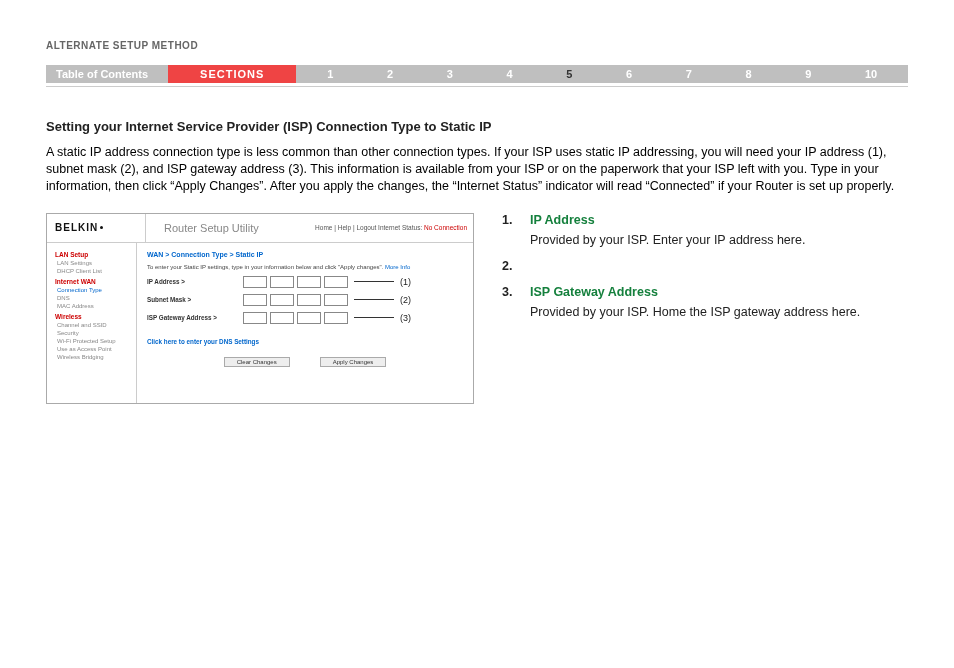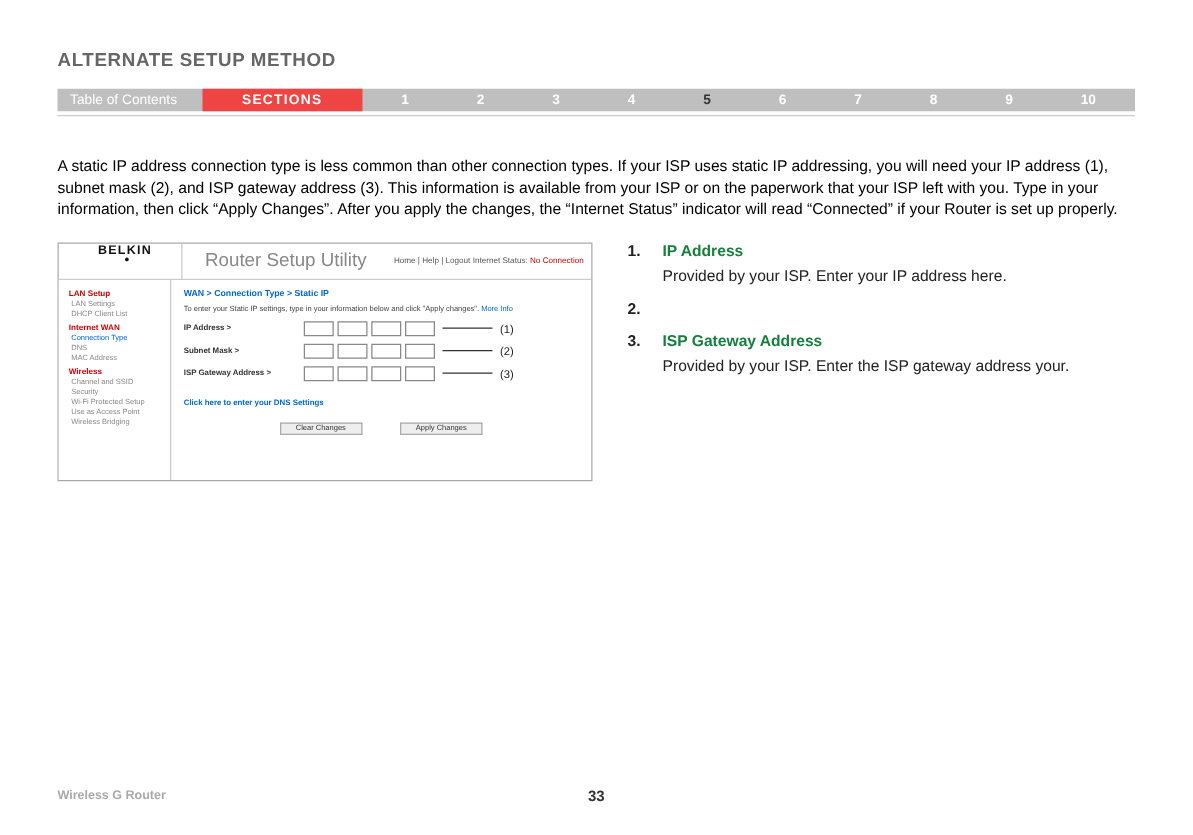--- a/index.html
+++ b/index.html
@@ -13,37 +13,37 @@
     overflow: hidden;
   }
   .page {
     padding: 40px 46px 20px 46px;
     box-sizing: border-box;
     width: 954px;
     height: 668px;
     position: relative;
   }
   .page-title {
-    font-size: 15px;
+    font-size: 10px;
     font-weight: bold;
     letter-spacing: 0.5px;
     color: #666;
     margin-bottom: 14px;
   }
   .nav-bar {
     display: flex;
     align-items: center;
     height: 18px;
     width: 100%;
     background: #bfbfbf;
     font-size: 11px;
     color: #fff;
   }
   .nav-toc {
-    font-weight: normal;
+    font-weight: bold;
     padding: 0 20px 0 10px;
     white-space: nowrap;
   }
   .nav-sections {
     font-weight: bold;
     background: #ef4444;
     padding: 3px 32px;
     letter-spacing: 1px;
   }
   .nav-numbers {
@@ -121,21 +121,20 @@
     height: 28px;
     border-bottom: 1px solid #ccc;
   }
   .brand-cell {
     width: 90px;
     padding-left: 8px;
     display: flex;
     align-items: center;
     border-right: 1px solid #ccc;
     height: 28px;
-    flex-direction: column;
   }
   .brand {
     font-weight: 900;
     letter-spacing: 1px;
     font-size: 10px;
     color: #111;
   }
   .brand-dot {
     width: 3px;
     height: 3px;
@@ -143,21 +142,21 @@
     border-radius: 50%;
     display: inline-block;
     margin-left: 2px;
     vertical-align: baseline;
   }
   .router-title {
     flex: 1;
     text-align: left;
     padding-left: 18px;
     color: #888;
-    font-size: 15px;
+    font-size: 11px;
   }
   .router-links {
     padding-right: 6px;
     font-size: 6.5px;
     color: #555;
     white-space: nowrap;
   }
   .router-links .no-conn {
     color: #c00;
   }
@@ -302,20 +301,21 @@
       <span class="nav-num active">5</span>
       <span class="nav-num">6</span>
       <span class="nav-num">7</span>
       <span class="nav-num">8</span>
       <span class="nav-num">9</span>
       <span class="nav-num">10</span>
     </span>
   </div>
   <div class="rule"></div>
 
+  <div class="section-title">Setting your Internet Service Provider (ISP) Connection Type to Static IP</div>
   <div class="body-text">A static IP address connection type is less common than other connection types. If your ISP uses static IP addressing, you will need your IP address (1), subnet mask (2), and ISP gateway address (3). This information is available from your ISP or on the paperwork that your ISP left with you. Type in your information, then click “Apply Changes”. After you apply the changes, the “Internet Status” indicator will read “Connected” if your Router is set up properly.</div>
 
   <div class="content-row">
 
     <div class="left-col">
       <div class="router-ui">
         <div class="router-header">
           <div class="brand-cell">
             <span class="brand">BELKIN</span>
               <span class="brand-dot"></span>
@@ -406,25 +406,21 @@
       </div>
       <div class="list-row">
         <div class="list-num">2.</div>
         <div class="list-body">
         </div>
       </div>
       <div class="list-row">
         <div class="list-num">3.</div>
         <div class="list-body">
           <div class="list-heading">ISP Gateway Address</div>
-          <div class="list-desc">Provided by your ISP. Enter the ISP gateway address your.</div>
+          <div class="list-desc">Provided by your ISP. Home the ISP gateway address here.</div>
         </div>
       </div>
     </div>
 
   </div>
 
-  <div class="footer">
-    <span class="footer-product">Wireless G Router</span>
-    <span class="footer-page">33</span>
-  </div>
 
 </div>
 
 </body></html>

